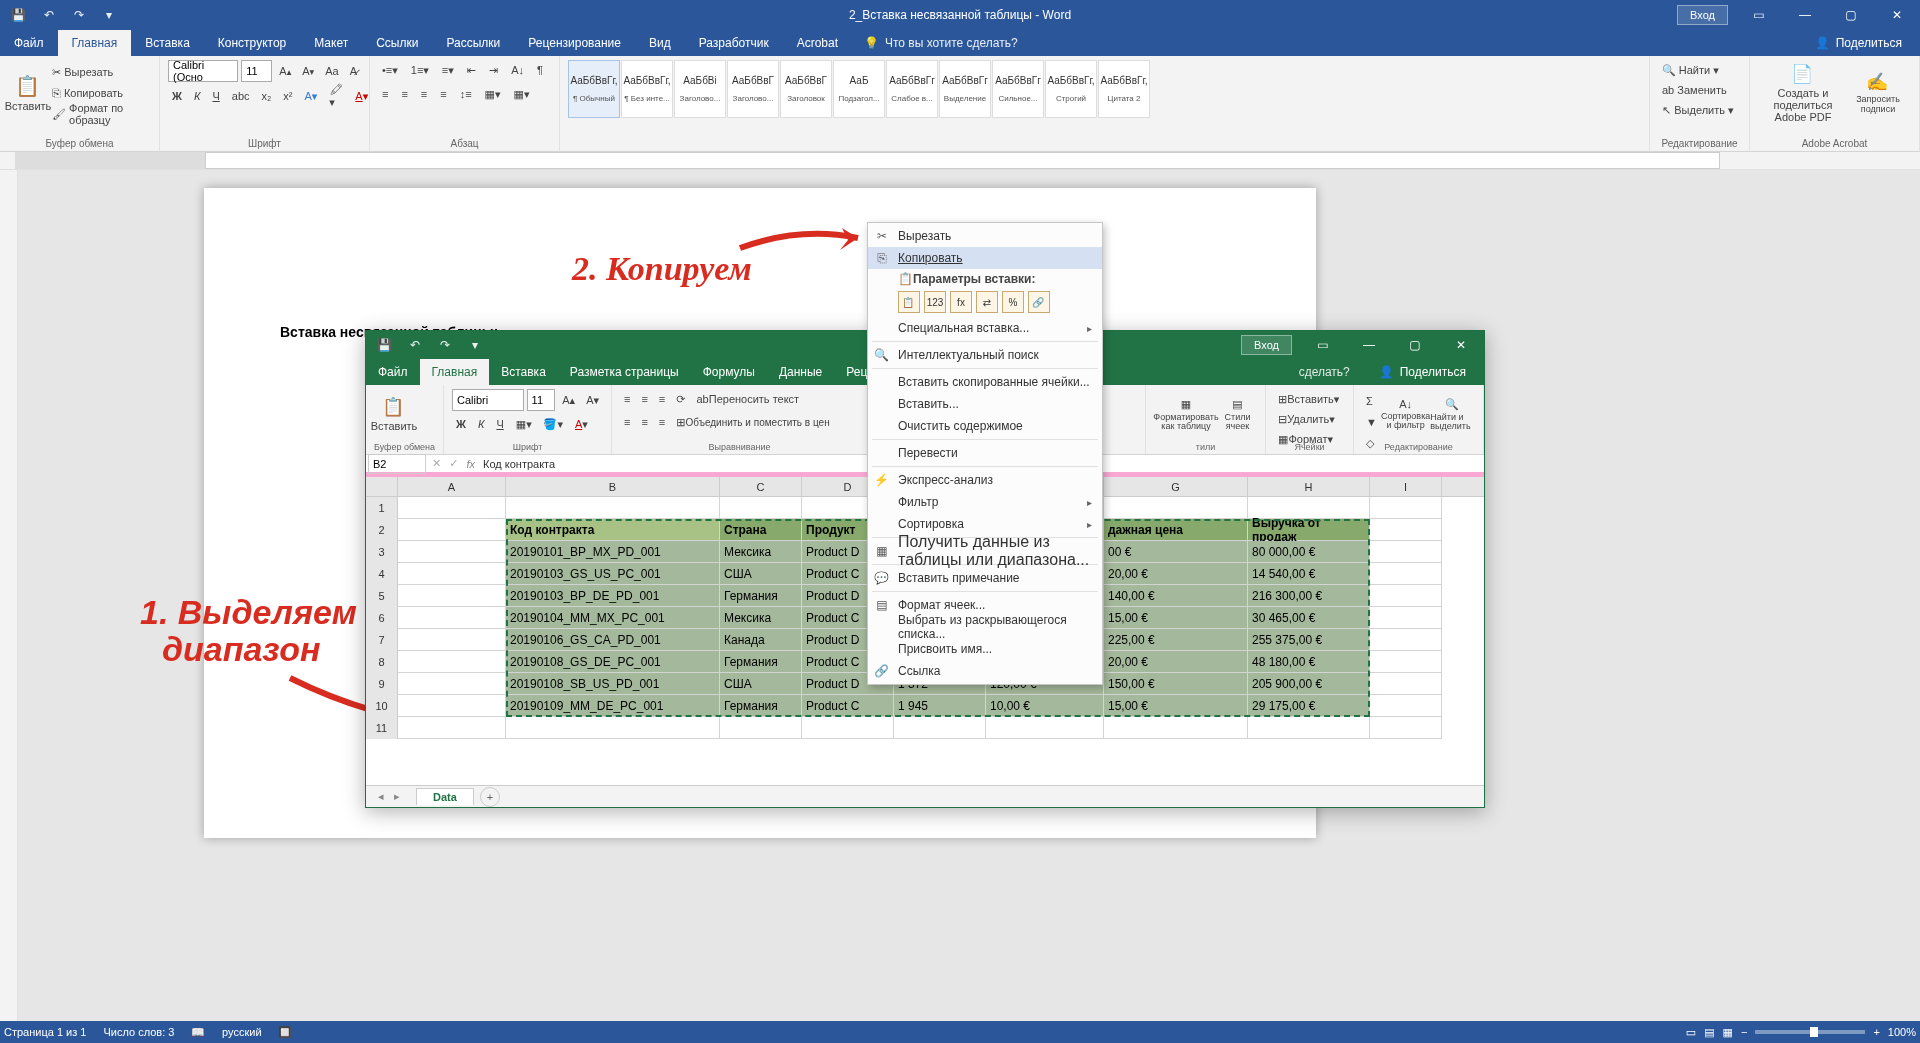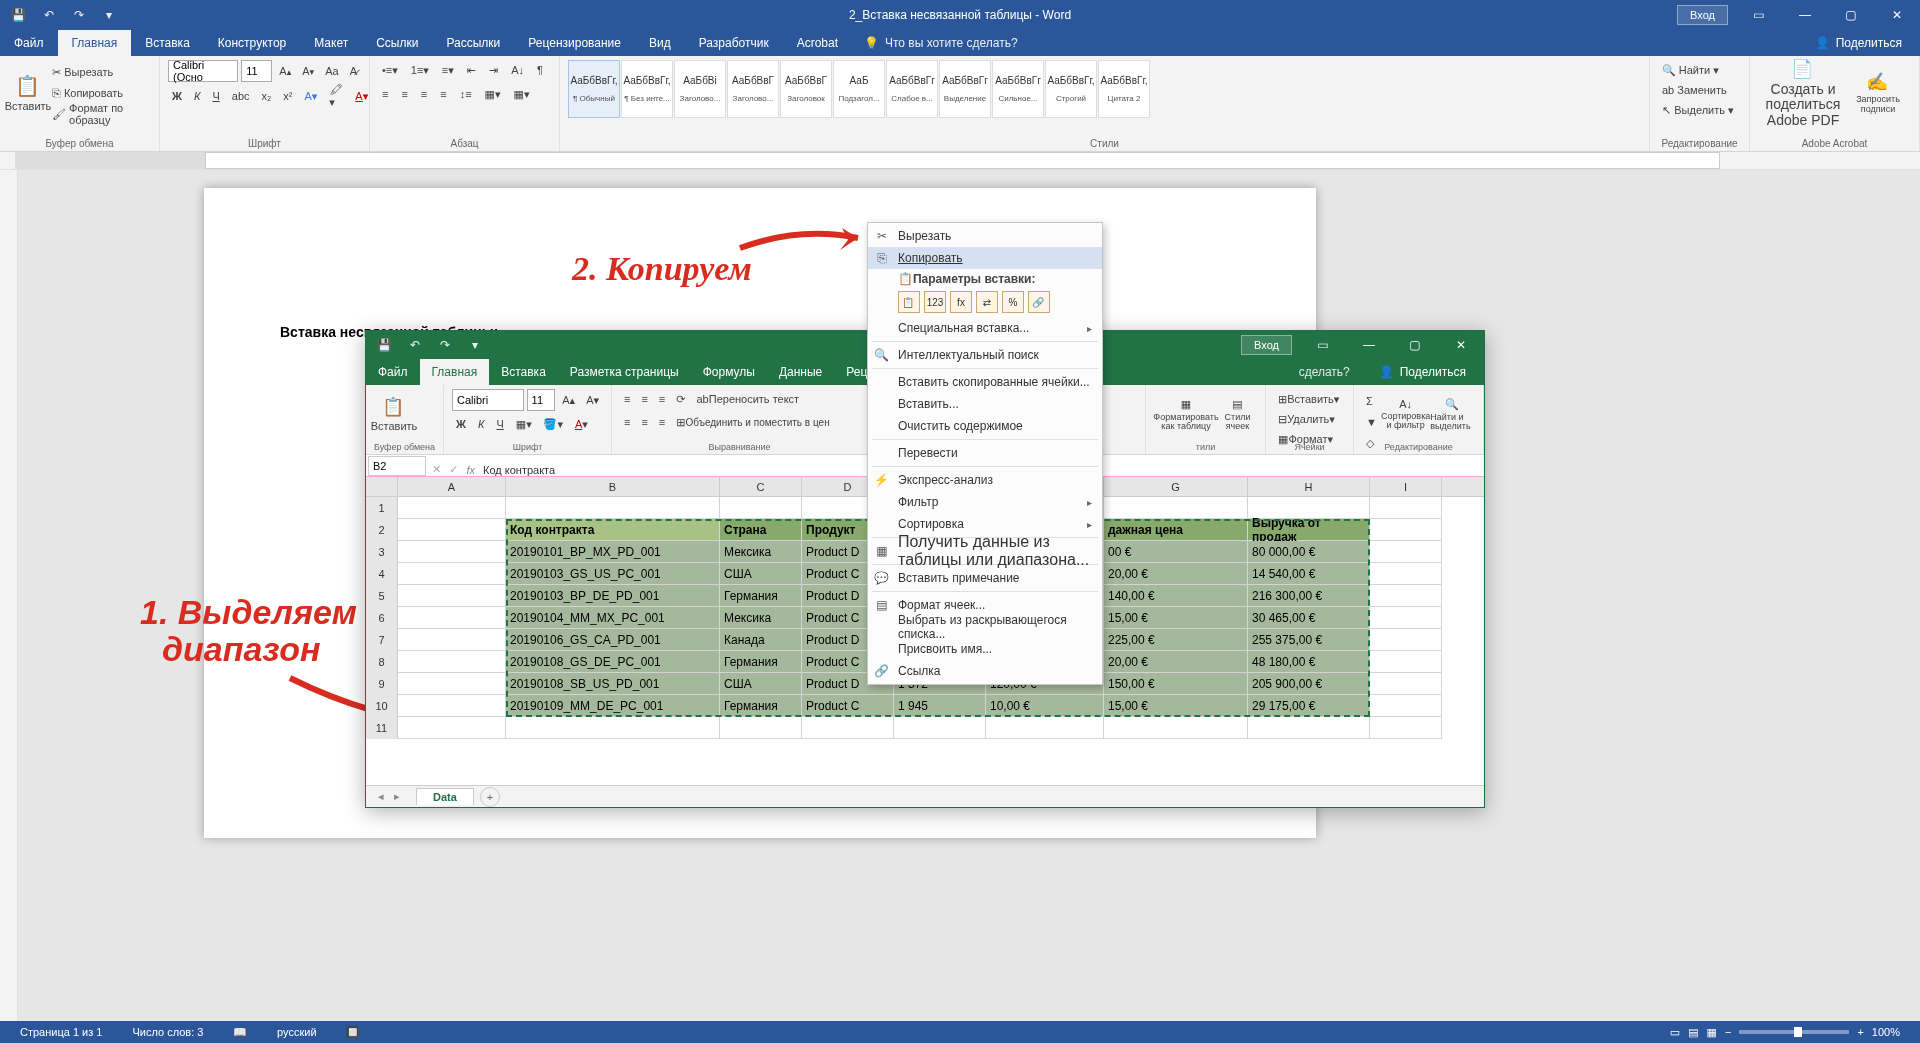--- a/index.html
+++ b/index.html
@@ -49,21 +49,21 @@
 .annot2 { left: 572px; top: 250px; font-size: 34px; }
 .arrow-svg { position: absolute; }
 
 
 .excel-window { position: absolute; left: 365px; top: 330px; width: 1120px; height: 478px; background: #fff; box-shadow: 0 4px 20px rgba(0,0,0,.3); border: 1px solid #1e6f42; display: flex; flex-direction: column; }
 .excel-titlebar { height: 28px; background: #217346; display: flex; align-items: center; color: #fff; }
 .excel-tabs { height: 26px; background: #217346; display: flex; color: #fff; font-size: 12px; }
 .excel-tab { padding: 0 12px; display: flex; align-items: center; cursor: pointer; }
 .excel-tab.active { background: #f3f3f3; color: #217346; }
 .excel-ribbon { height: 70px; background: #f3f3f3; border-bottom: 1px solid #d4d4d4; display: flex; font-size: 11px; }
-.excel-namebox-row { height: 22px; background: #fff; border-bottom: 1px solid #f9a8d4; display: flex; align-items: flex-end; }
+.excel-namebox-row { height: 22px; background: #fff; border-bottom: 5px solid #f9a8d4; display: flex; align-items: center; }
 .namebox { width: 58px; border: 1px solid #ccc; height: 20px; padding: 0 4px; font-size: 11px; display: flex; align-items: center; margin-left: 2px; }
 .fx-area { flex: 1; display: flex; align-items: center; gap: 8px; padding: 0 6px; font-size: 11px; color: #333; }
 .fx-label { font-style: italic; color: #888; }
 
 .excel-grid { flex: 1; background: #fff; position: relative; overflow: hidden; }
 .col-headers { display: flex; height: 20px; background: #e6e6e6; border-bottom: 1px solid #ccc; }
 .col-h { border-right: 1px solid #ccc; display: flex; align-items: center; justify-content: center; font-size: 11px; color: #333; }
 .rowh { width: 32px; background: #e6e6e6; border-right: 1px solid #ccc; display: flex; align-items: center; justify-content: center; font-size: 11px; color: #333; }
 .grid-body { display: flex; flex-direction: column; }
 .grid-row { display: flex; height: 22px; }
@@ -86,21 +86,21 @@
 .paste-opt { width: 22px; height: 22px; border: 1px solid #c9a96e; background: #fdf5e6; display: flex; align-items: center; justify-content: center; font-size: 10px; }
 .ctx-sep { height: 1px; background: #e0e0e0; margin: 2px 4px; }
 .ctx-arrow { margin-left: auto; color: #666; font-size: 10px; }
 
 
 .mini-tb { position: absolute; left: 867px; top: 604px; width: 200px; height: 44px; background: #fdfdfd; border: 1px solid #c6c6c6; box-shadow: 2px 2px 6px rgba(0,0,0,.2); display: flex; flex-wrap: wrap; padding: 2px; gap: 1px; align-content: flex-start; z-index: 99; }
 .mini-btn { height: 18px; min-width: 18px; padding: 0 3px; display: flex; align-items: center; justify-content: center; font-size: 10px; border: 1px solid transparent; }
 .mini-combo { border: 1px solid #ababab; height: 18px; background: #fff; font-size: 10px; padding: 0 3px; display: flex; align-items: center; }
 
 
-.word-status { height: 22px; background: #2b579a; color: #fff; display: flex; align-items: center; padding: 0 20px; font-size: 11px; gap: 30px; }
+.word-status { height: 22px; background: #2b579a; color: #fff; display: flex; align-items: center; padding: 0 4px; font-size: 11px; gap: 17px; }
 .status-right { margin-left: auto; display: flex; gap: 8px; align-items: center; }
 .zoom-slider { width: 110px; height: 4px; background: rgba(255,255,255,.4); position: relative; }
 .zoom-thumb { position: absolute; left: 50%; top: -3px; width: 8px; height: 10px; background: #fff; }
 
 .underline-first { text-decoration: underline; text-decoration-thickness: 1px; }
 
 .w-corner { width: 32px; }
 .w-A { width: 108px; } .w-B { width: 214px; } .w-C { width: 82px; } .w-D { width: 92px; } .w-E { width: 92px; } .w-F { width: 118px; } .w-G { width: 144px; } .w-H { width: 122px; } .w-I { width: 72px; }
 </style>
 </head>
@@ -255,35 +255,34 @@
           </div>
           <div class="style-item">
             <div class="style-sample">АаБбВвГг,</div>
             <div>Строгий</div>
           </div>
           <div class="style-item">
             <div class="style-sample">АаБбВвГг,</div>
             <div>Цитата 2</div>
           </div>
         </div>
-      <div class="ribbon-group-label">Стили</div>
     </div>
 
     <div class="ribbon-group" style="width:100px">
       <div class="rbtn"><span>🔍</span>&nbsp;<span>Найти</span>&nbsp;▾</div>
       <div class="rbtn"><span>ab</span>&nbsp;<span>Заменить</span></div>
       <div class="rbtn"><span>↖</span>&nbsp;<span>Выделить</span>&nbsp;▾</div>
       <div class="ribbon-group-label">Редактирование</div>
     </div>
 
     <div class="ribbon-group" style="width:170px">
       <div style="display:flex">
         <div class="big-btn" style="width:90px">
           <span style="font-size:18px">📄</span>
-          <span style="text-align:center;font-size:14px;line-height:1.1">Создать и поделиться Adobe PDF</span>
+          <span style="text-align:center;font-size:11px;line-height:1.1">Создать и поделиться Adobe PDF</span>
         </div>
         <div class="big-btn" style="width:60px">
           <span style="font-size:18px">✍</span>
           <span style="text-align:center;font-size:9px;line-height:1.1">Запросить подписи</span>
         </div>
       </div>
       <div class="ribbon-group-label">Adobe Acrobat</div>
     </div>
   </div>
 

